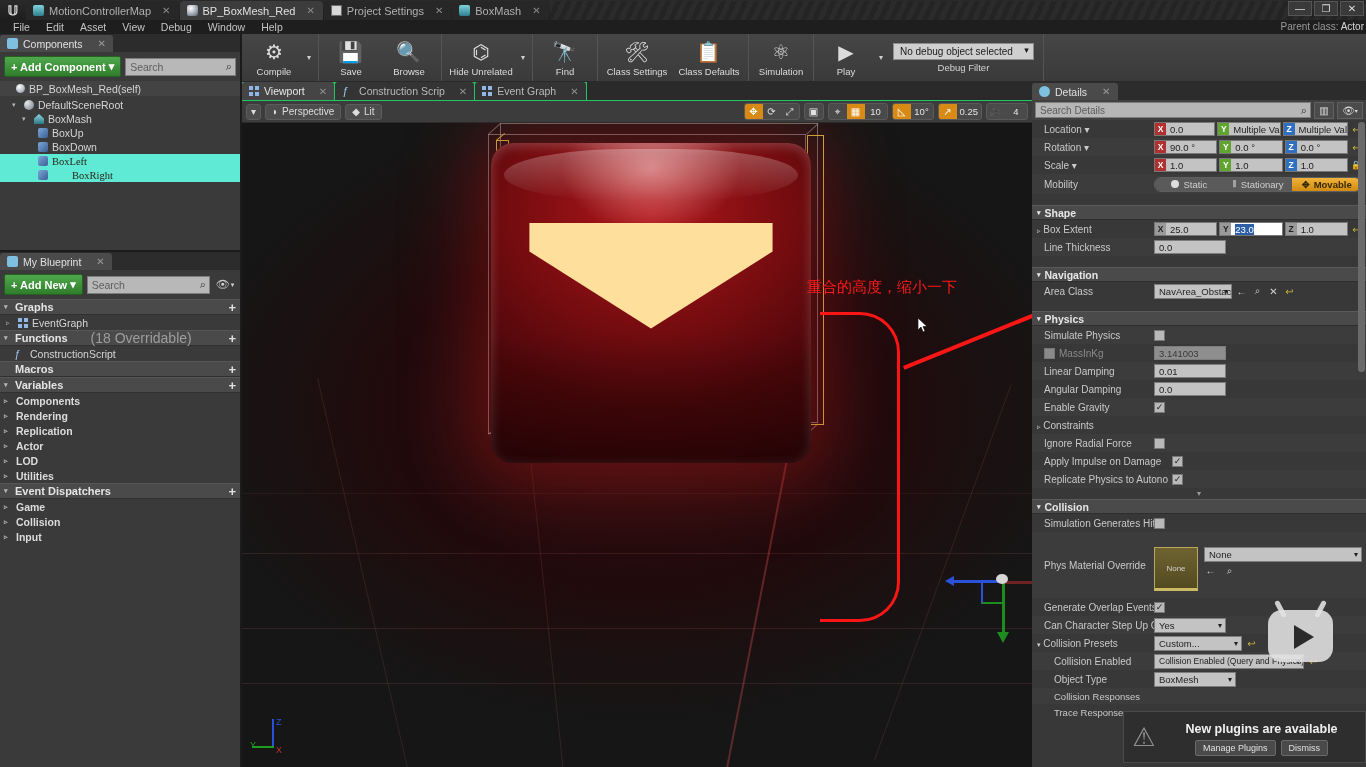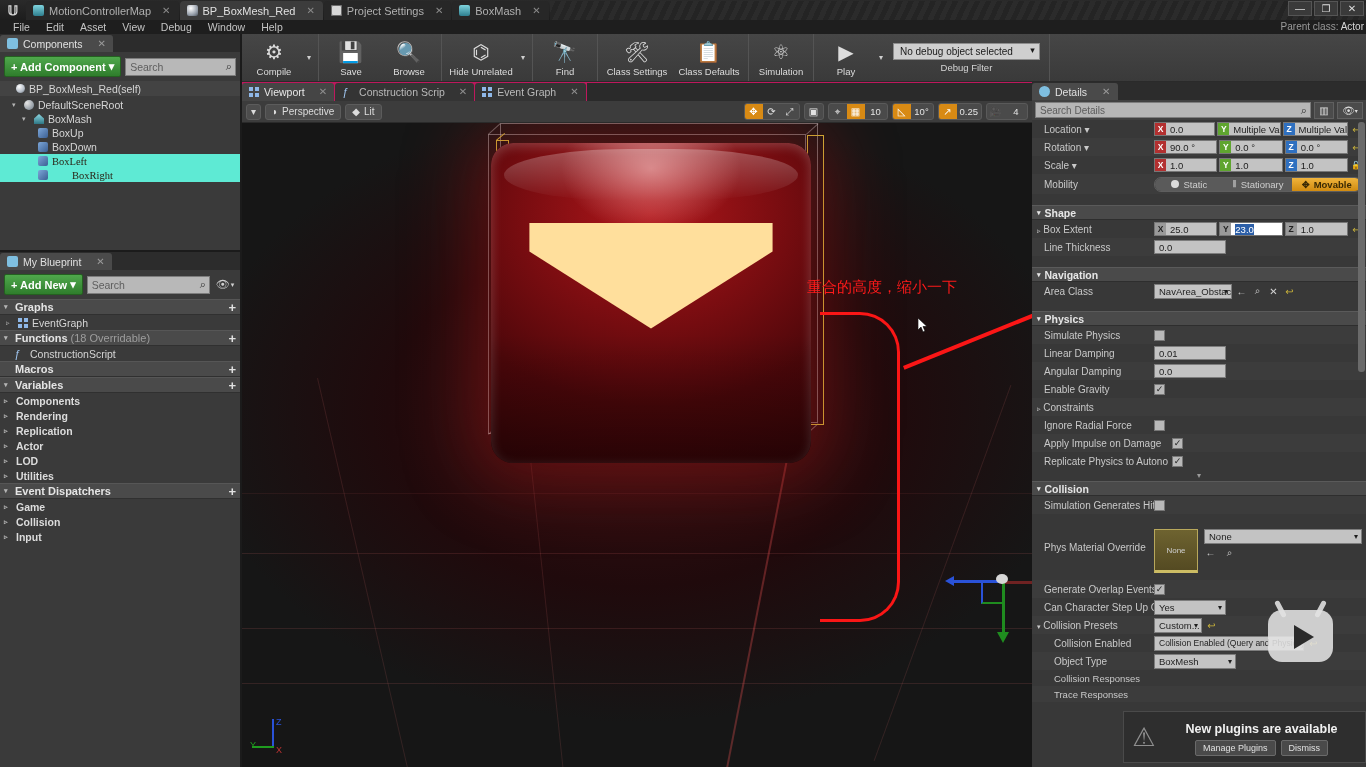--- a/index.html
+++ b/index.html
@@ -48,21 +48,21 @@
     display:flex; align-items:stretch; }
   .tbgroup { display:flex; align-items:stretch; border-right:1px solid #545454; padding:0 3px; }
   .tbbtn { width:58px; display:flex; flex-direction:column; align-items:center;
     justify-content:center; gap:2px; color:#dcdcdc; font-size:9.5px; padding-top:2px; }
   .tbbtn .gl { height:24px; display:flex; align-items:center; justify-content:center; font-size:20px; }
   .tbbtn.wide { width:72px; }
   .tbcaret { width:12px; display:flex; align-items:center; justify-content:center;
     color:#cfcfcf; font-size:8px; }
   .dbg { display:flex; flex-direction:column; align-items:center; justify-content:center;
     padding:0 6px; gap:2px; }
-  .dbgsel { background:#cfcfcf; color:#1a1a1a; font-size:10px; padding:2px 26px 2px 6px;
+  .dbgsel { background:#cfcfcf; color:#1a1a1a; font-size:10px; padding:2px 20px 2px 6px;
     border:1px solid #8d8d8d; position:relative; min-width:120px; }
   .dbgsel:after { content:"▾"; position:absolute; right:4px; top:1px; font-size:9px; }
   .dbglabel { font-size:9.5px; color:#d5d5d5; }
   .tbfill { flex:1; }
 
   
   .wm-top { position:absolute; right:4px; top:36px; display:flex; align-items:center; gap:8px;
     color:#d9d9d9; font-size:26px; font-weight:bold; letter-spacing:1px; opacity:.92; }
   .wm-bili { font-family:"DejaVu Sans", sans-serif; font-size:30px; font-style:italic;
     letter-spacing:-1px; }
@@ -102,37 +102,37 @@
   .root-ico { width:10px; height:10px; border-radius:50%;
      background:radial-gradient(circle at 30% 30%,#e6e6e6,#6d7a86); flex:none; }
   .house-ico { width:10px; height:10px; flex:none;
      background:linear-gradient(#8ed8e2,#2d7684); clip-path:polygon(50% 0,100% 45%,100% 100%,0 100%,0 45%); }
 
   .sectionhdr { height:16px; display:flex; align-items:center; gap:3px;
     background:#4a4a4a; border-top:1px solid #565656; border-bottom:1px solid #303030;
     font-size:11px; font-weight:bold; color:#e4e4e4; padding-left:4px; }
   .sectionhdr .plus { margin-left:auto; margin-right:4px; color:#e0e0e0; font-size:13px;
     font-weight:bold; }
-  .sectionhdr .sub { font-weight:normal; font-size:11px; color:#9d9d9d; }
+  .sectionhdr .sub { font-weight:normal; font-size:14px; color:#9d9d9d;margin-left:20px; }
   .itemrow { height:15px; display:flex; align-items:center; gap:4px; font-size:10.5px;
     color:#d5d5d5; padding-left:6px; }
   .varrow { height:15px; display:flex; align-items:center; gap:4px; font-size:10.5px;
     color:#dcdcdc; font-weight:bold; padding-left:4px; }
   .graph-ico { width:10px; height:10px; flex:none;
     background:
       linear-gradient(#8fb8e8,#8fb8e8) 0 0/4px 4px no-repeat,
       linear-gradient(#8fb8e8,#8fb8e8) 6px 0/4px 4px no-repeat,
       linear-gradient(#8fb8e8,#8fb8e8) 0 6px/4px 4px no-repeat,
       linear-gradient(#8fb8e8,#8fb8e8) 6px 6px/4px 4px no-repeat; }
   .fn-ico { color:#9fc5ef; font-size:11px; font-style:italic; flex:none; width:12px; }
 
   
   #viewportpanel { position:absolute; left:242px; top:82px; width:790px; height:685px;
     background:#2b2b2b; }
-  .vp-tabrow { height:19px; background:#be185d; display:flex; align-items:center; }
+  .vp-tabrow { height:19px; background:#22c55e; display:flex; align-items:flex-start; }
   .vp-tab { height:18px; display:flex; align-items:center; gap:5px; padding:0 7px;
     font-size:10.5px; color:#b9b9b9; background:#343434;
     border-top-left-radius:3px; border-top-right-radius:3px; margin-right:1px; }
   .vp-tab.active { background:#454545; color:#e8e8e8; }
   .vp-tab .x { color:#8f8f8f; font-size:10px; margin-left:9px; }
 
   .vp-toolrow { height:22px; background:#3c3c3c; display:flex; align-items:center;
     padding:0 4px; gap:4px; position:relative; border-bottom:1px solid #2a2a2a; }
   .vbtn { height:16px; background:#4d4d4d; border:1px solid #5c5c5c; border-radius:3px;
     display:flex; align-items:center; gap:4px; padding:0 6px; font-size:10px; color:#dcdcdc; }
@@ -830,20 +830,29 @@
       <span style="font-size:7px">▾</span>
       <span>Physics</span>
     </div>
     <div class="drow">
       <div class="dlabel">Simulate Physics</div>
       <div class="dval">
           <div class="chk"></div>
         </div>
     </div>
     <div class="drow">
+      <div class="dlabel ind" style="color:#8b8b8b;display:flex;gap:4px;align-items:center;padding-left:12px">
+        <span class="chk" style="background:#8a8a8a"></span>
+        <span>MassInKg</span>
+      </div>
+      <div class="dval">
+          <div class="numfield dim" style="width:72px">3.141003</div>
+        </div>
+    </div>
+    <div class="drow">
       <div class="dlabel">Linear Damping</div>
       <div class="dval">
           <div class="numfield" style="width:72px">0.01</div>
         </div>
     </div>
     <div class="drow">
       <div class="dlabel">Angular Damping</div>
       <div class="dval">
           <div class="numfield" style="width:72px">0.0</div>
         </div>
@@ -915,21 +924,21 @@
       <div class="dval">
           <div class="combo" style="width:72px">Yes</div>
         </div>
     </div>
     <div class="drow">
       <div class="dlabel" style="padding-left:5px">
         <span style="font-size:7px">▾</span>
         <span>Collision Presets</span>
       </div>
       <div class="dval">
-        <div class="combo" style="width:48px">Custom...</div>
+        <div class="combo" style="width:88px">Custom...</div>
         <span class="mini y">↩</span>
       </div>
     </div>
     <div class="drow">
       <div class="dlabel ind">Collision Enabled</div>
       <div class="dval">
         <div class="combo" style="width:150px;font-size:8.5px">Collision Enabled (Query and Physics)</div>
         <span class="mini y">↩</span>
       </div>
     </div>

